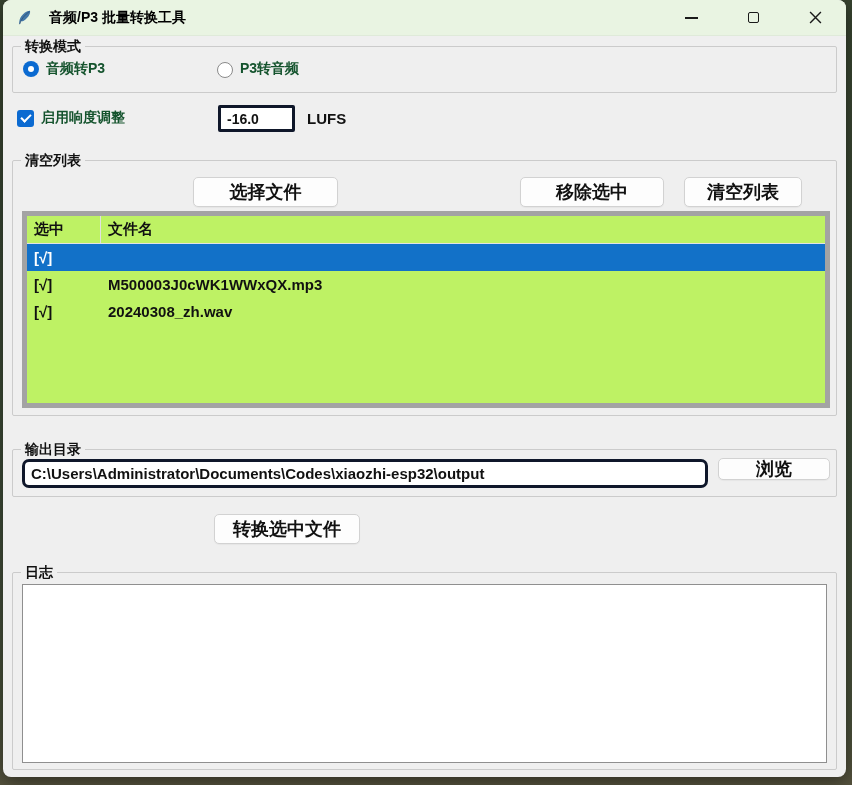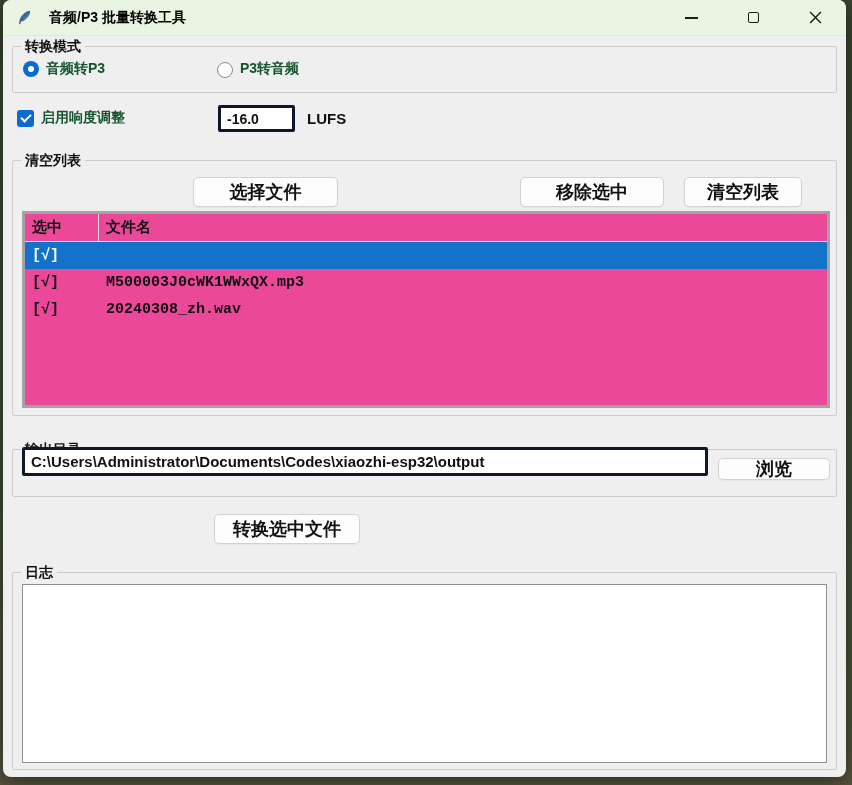--- a/index.html
+++ b/index.html
@@ -66,21 +66,21 @@
     display:flex; align-items:center; justify-content:center; cursor:default;
     box-shadow:0 1px 1px rgba(0,0,0,.04);
   }
   
   .text-input {
     position:absolute; background:#fff; border:3px solid #0f172a; border-radius:2px;
     font-family:inherit; font-size:14px; font-weight:700; color:#111; padding:9px 6px;
   }
   
   .table {
-    position:absolute; background:#ec4899; border:3px solid #a3a3a3; overflow:hidden;font-family:Liberation Mono, monospace;
+    position:absolute; background:#bef264; border:5px solid #a3a3a3; overflow:hidden;
   }
   .trow { display:flex; width:100%; height:27px; align-items:center; }
   .trow .c1 { width:74px; padding-left:7px; flex:0 0 auto; overflow:hidden; white-space:nowrap; }
   .trow .c2 { flex:1; padding-left:7px; overflow:hidden; white-space:nowrap; }
   .thead { height:28px; border-bottom:1px solid #e3e3e3; font-weight:700; font-size:15px; color:#111; }
   .thead .c1 { border-right:1px solid #e0e0e0; height:100%; display:flex; align-items:center; }
   .thead .c2 { height:100%; display:flex; align-items:center; }
   .trow.data { font-size:15px; font-weight:700; color:#111; }
   .trow.selected { background:#1271c8; color:#fff; }
   
@@ -160,21 +160,21 @@
     </div>
     <div class="trow data">
       <div class="c1">[√]</div>
       <div class="c2">20240308_zh.wav</div>
     </div>
   </div>
 
   <div class="group" style="left:9px; top:449px; width:825px; height:48px;">
     <div class="group-label">输出目录</div>
   </div>
-  <input class="text-input" style="left: 19px; top: 447px; width: 686px; height: 29px; font-size: 15px;" value="C:\Users\Administrator\Documents\Codes\xiaozhi-esp32\output">
+  <input class="text-input" style="left: 19px; top: 459px; width: 686px; height: 29px; font-size: 15px; border-radius: 7px;" value="C:\Users\Administrator\Documents\Codes\xiaozhi-esp32\output">
   <button class="btn" style="left:715px; top:458px; width:112px; height:22px;">浏览</button>
 
   <button class="btn" style="left:211px; top:514px; width:146px;">转换选中文件</button>
 
   <div class="group" style="left:9px; top:572px; width:825px; height:198px;">
     <div class="group-label">日志</div>
   </div>
   <textarea class="log-area" style="left: 19px; top: 584px; width: 805px; height: 179px;" readonly=""></textarea>
 
 </div>

